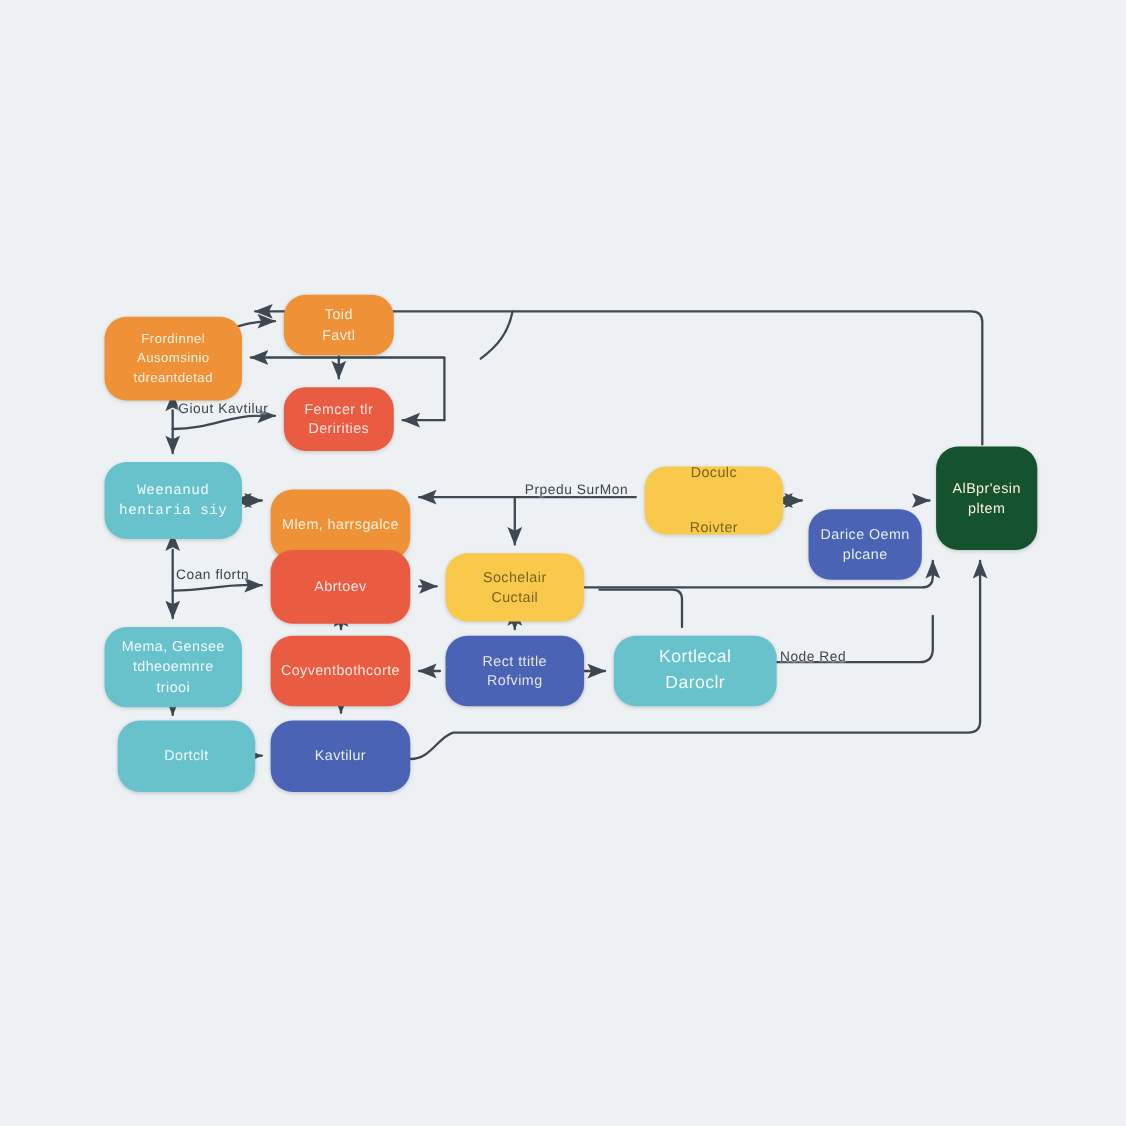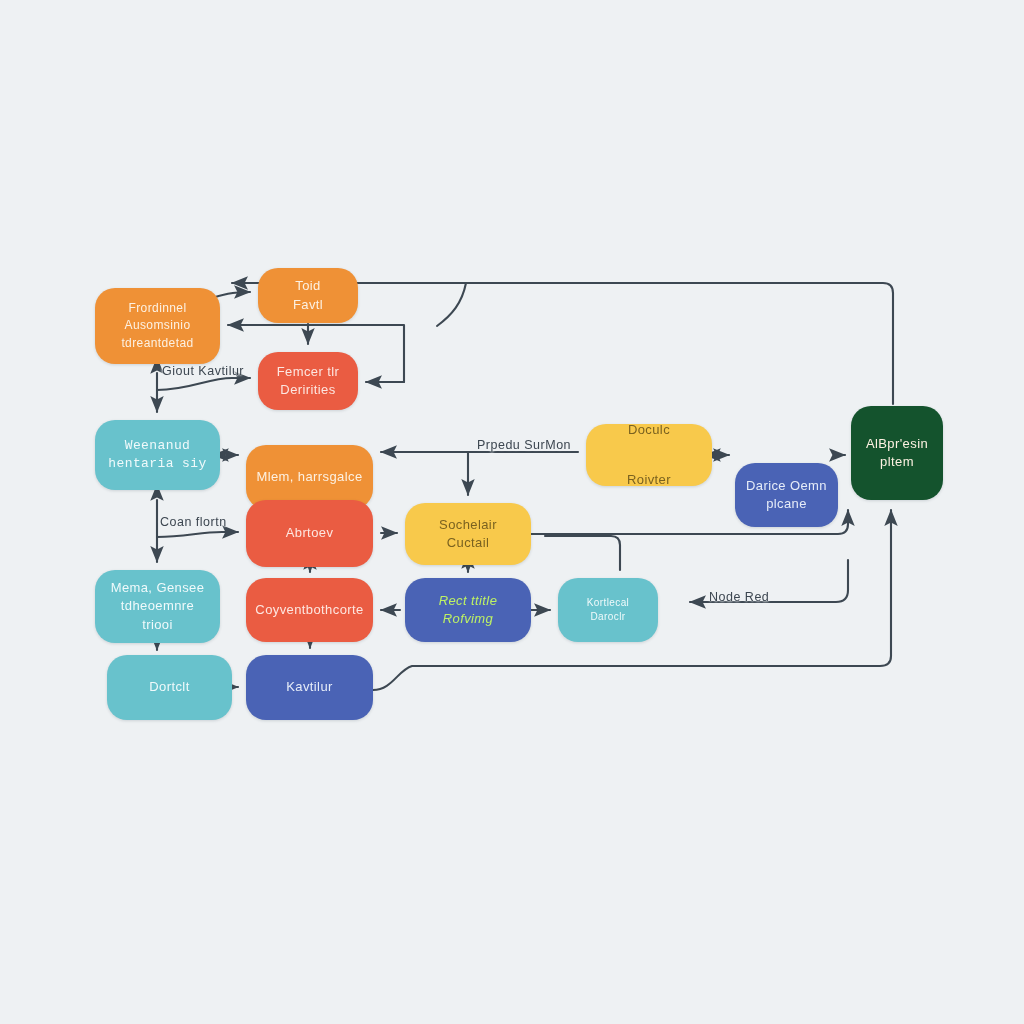--- a/index.html
+++ b/index.html
@@ -189,26 +189,26 @@
   <div class="node" style="left:95px; top:570px; width:125px; height:73px; background:#68c2cc; color:#f0fafb; font-size:13px;">
     <span class="line">Mema, Gensee</span>
     <span class="line">tdheoemnre</span>
     <span class="line">triooi</span>
   </div>
 
   <div class="node" style="left:246px; top:578px; width:127px; height:64px; background:#ea5c42; color:#fde6e0; font-size:13px;">
     <span class="line">Coyventbothcorte</span>
   </div>
 
-  <div class="node" style="left:405px; top:578px; width:126px; height:64px; background:#4a63b5; color:#bef264; font-size:13px;font-style:italic;">
+  <div class="node" style="left:405px; top:578px; width:126px; height:64px; background:#4a63b5; color:#e5e5e5; font-size:13px;">
     <span class="line">Rect ttitle</span>
     <span class="line">Rofvimg</span>
   </div>
 
-  <div class="node" style="left:558px; top:578px; width:100px; height:64px; background:#68c2cc; color:#f0fafb; font-size:10px;">
+  <div class="node" style="left:558px; top:578px; width:148px; height:64px; background:#68c2cc; color:#f0fafb; font-size:16px;">
     <span class="line">Kortlecal</span>
     <span class="line">Daroclr</span>
   </div>
 
   <div class="node" style="left:95px; top:655px; width:125px; height:65px; background:#68c2cc; color:#f0fafb; font-size:13px;margin-left:12px;">
     <span class="line">Dortclt</span>
   </div>
 
   <div class="node" style="left:246px; top:655px; width:127px; height:65px; background:#4a63b5; color:#e6ecf8; font-size:13px;">
     <span class="line">Kavtilur</span>

